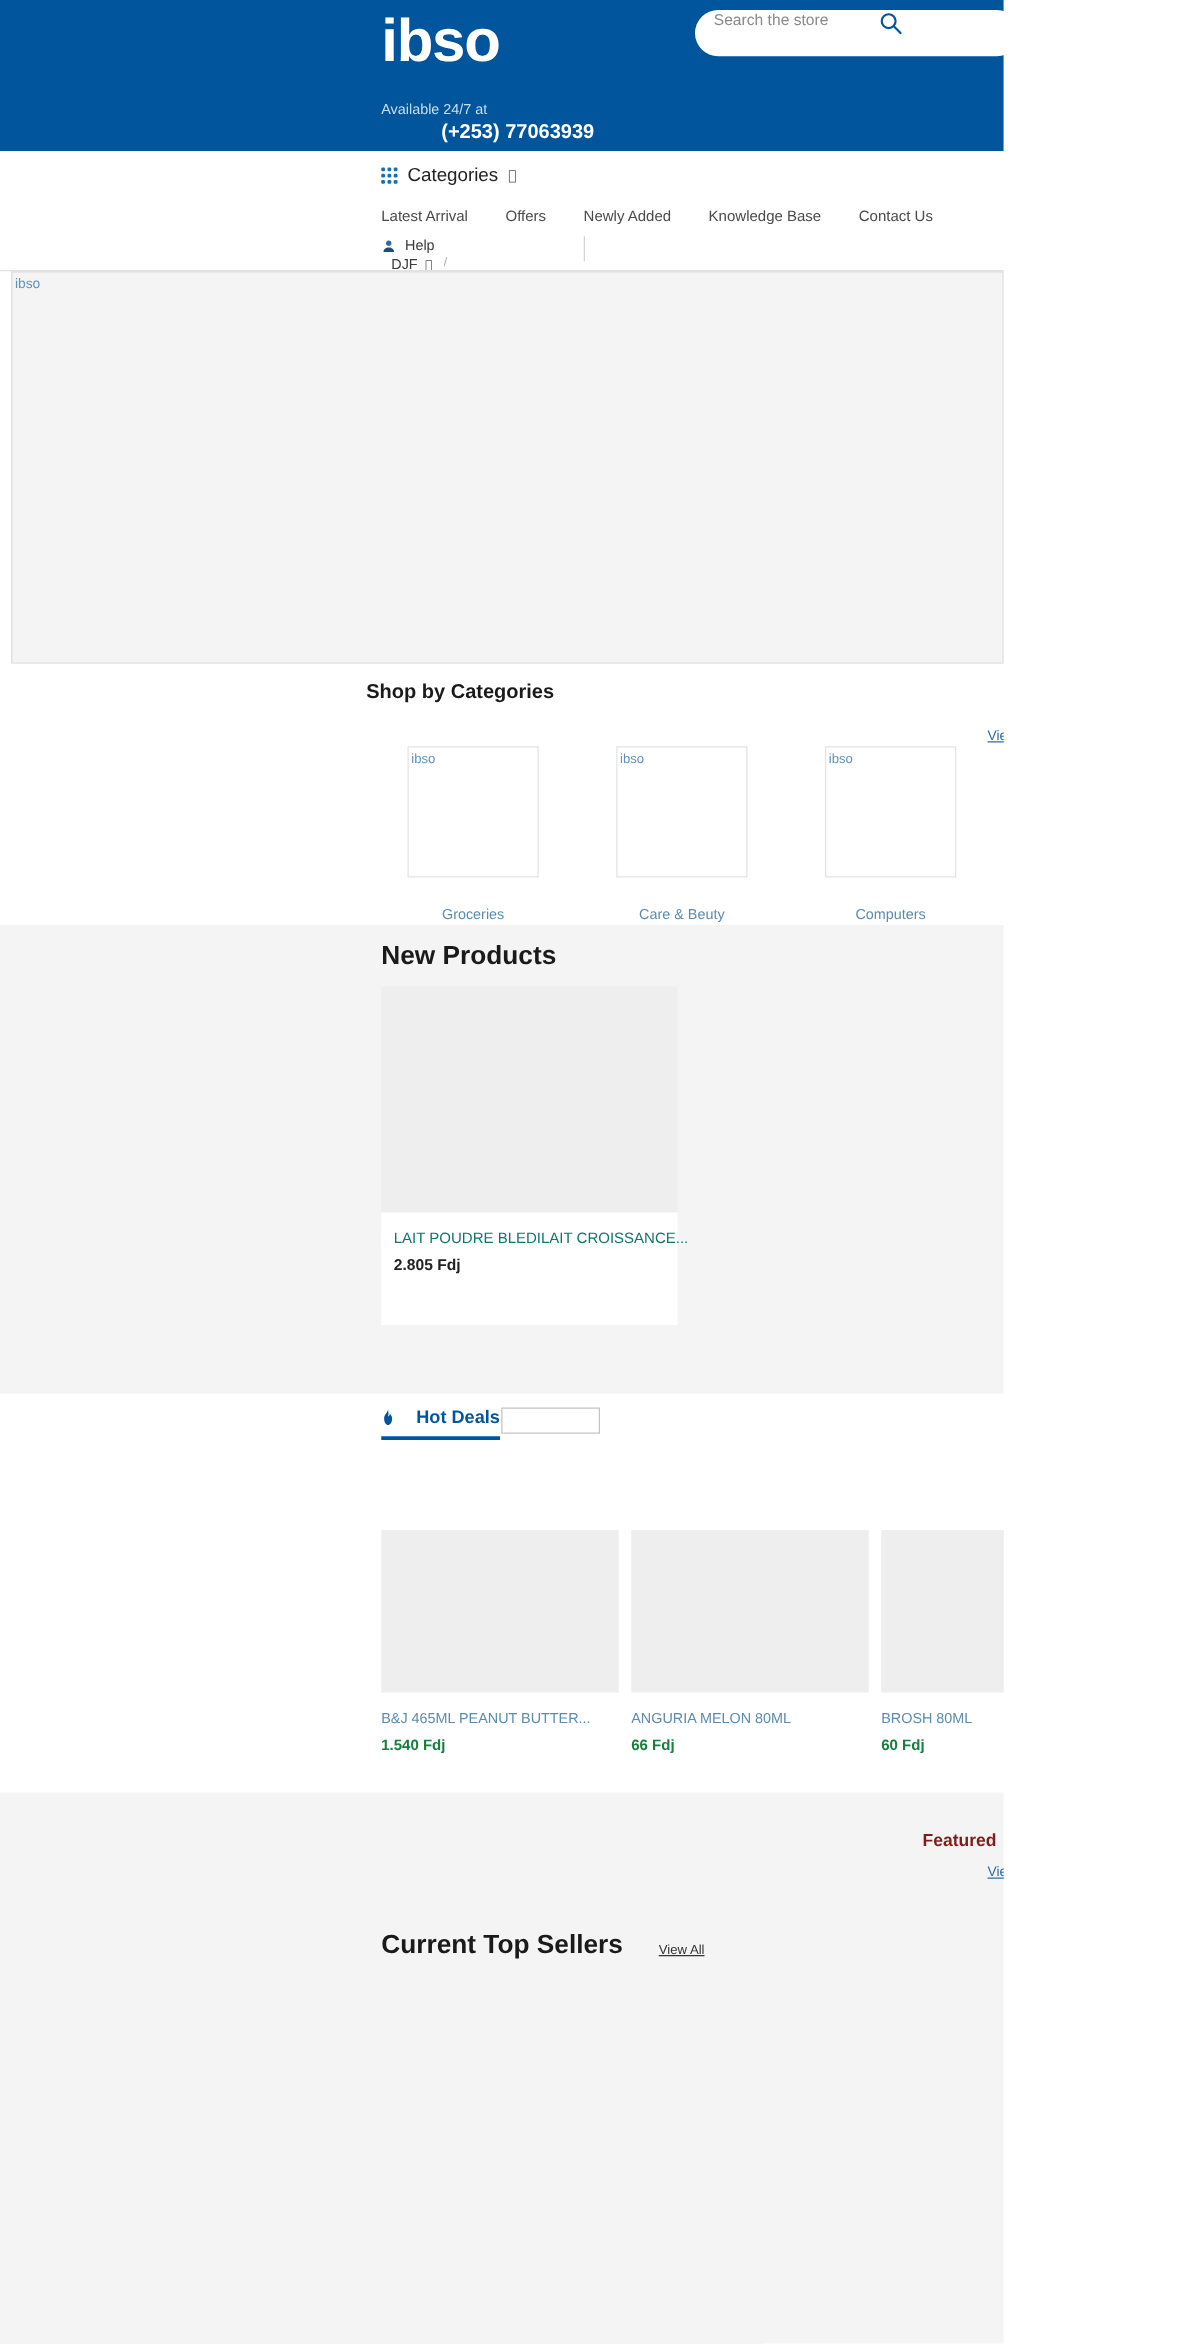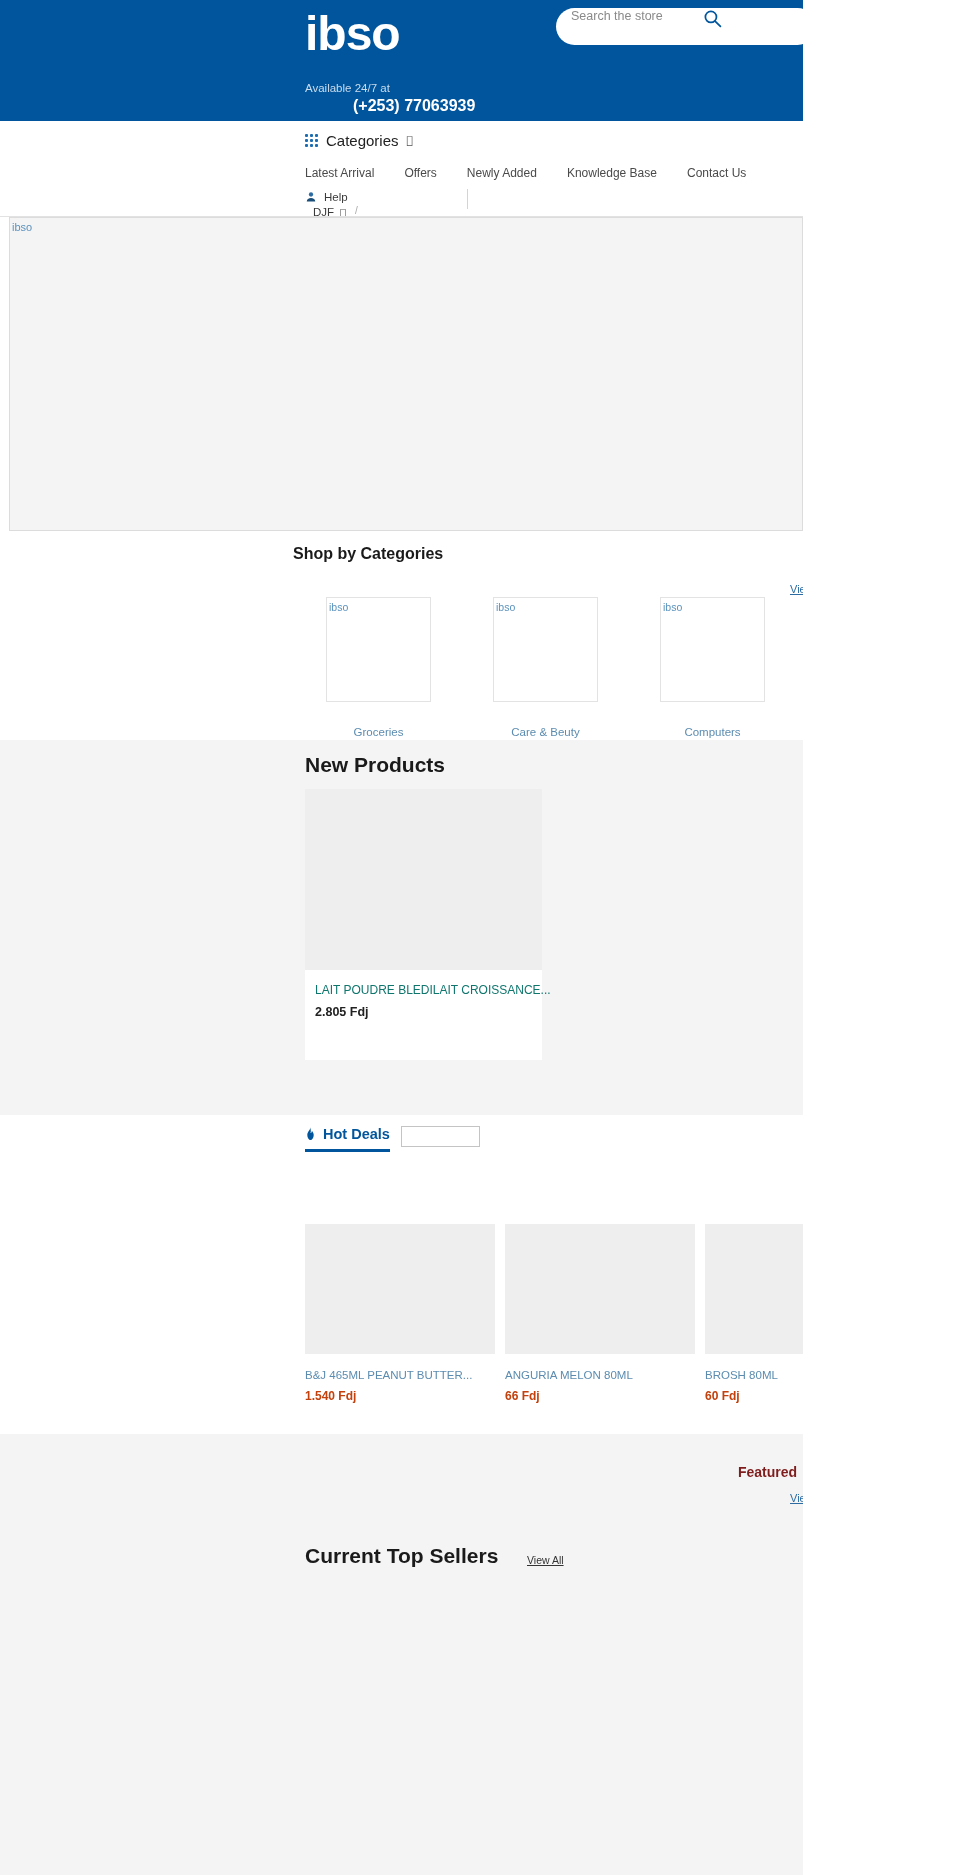--- a/index.html
+++ b/index.html
@@ -188,39 +188,39 @@
   }
 
   
   .hotdeals-section {
     position: absolute; left: 0; top: 1115px;
     width: 803px; height: 313px;
     background: #ffffff;
   }
   .hd-tab {
     position: absolute; left: 305px; top: 11px;
-    display: flex; align-items: center; gap: 7px;
+    display: flex; align-items: center; gap: 17px;
     padding-bottom: 7px;
     border-bottom: 3px solid #00559c;
   }
   .flame-icon { width: 11px; height: 14px; }
   .hd-tab-label { font-size: 14.5px; font-weight: bold; color: #00559c; }
   .hd-empty-box {
     position: absolute; left: 401px; top: 11px;
     width: 79px; height: 21px;
     background: #ffffff; border: 1px solid #c4c4c4;
   }
   .hd-card { position: absolute; top: 62px; width: 190px; margin-top: 47px; }
   .hd-thumb { width: 190px; height: 130px; background: #eeeeee; }
   .hd-name {
     margin-top: 15px; font-size: 11.5px; color: #5b8cb0;
     white-space: nowrap; overflow: hidden;
   }
   .hd-price {
-    margin-top: 8px; font-size: 12px; color: #c2410c; font-weight: bold;
+    margin-top: 8px; font-size: 12px; color: #15803d; font-weight: bold;
   }
   .hd-card.h1 { left: 305px; }
   .hd-card.h2 { left: 505px; }
   .hd-card.h3 { left: 705px; }
 
   
   .featured-section {
     position: absolute; left: 0; top: 1434px;
     width: 803px; height: 441px;
     background: #f4f4f4;

